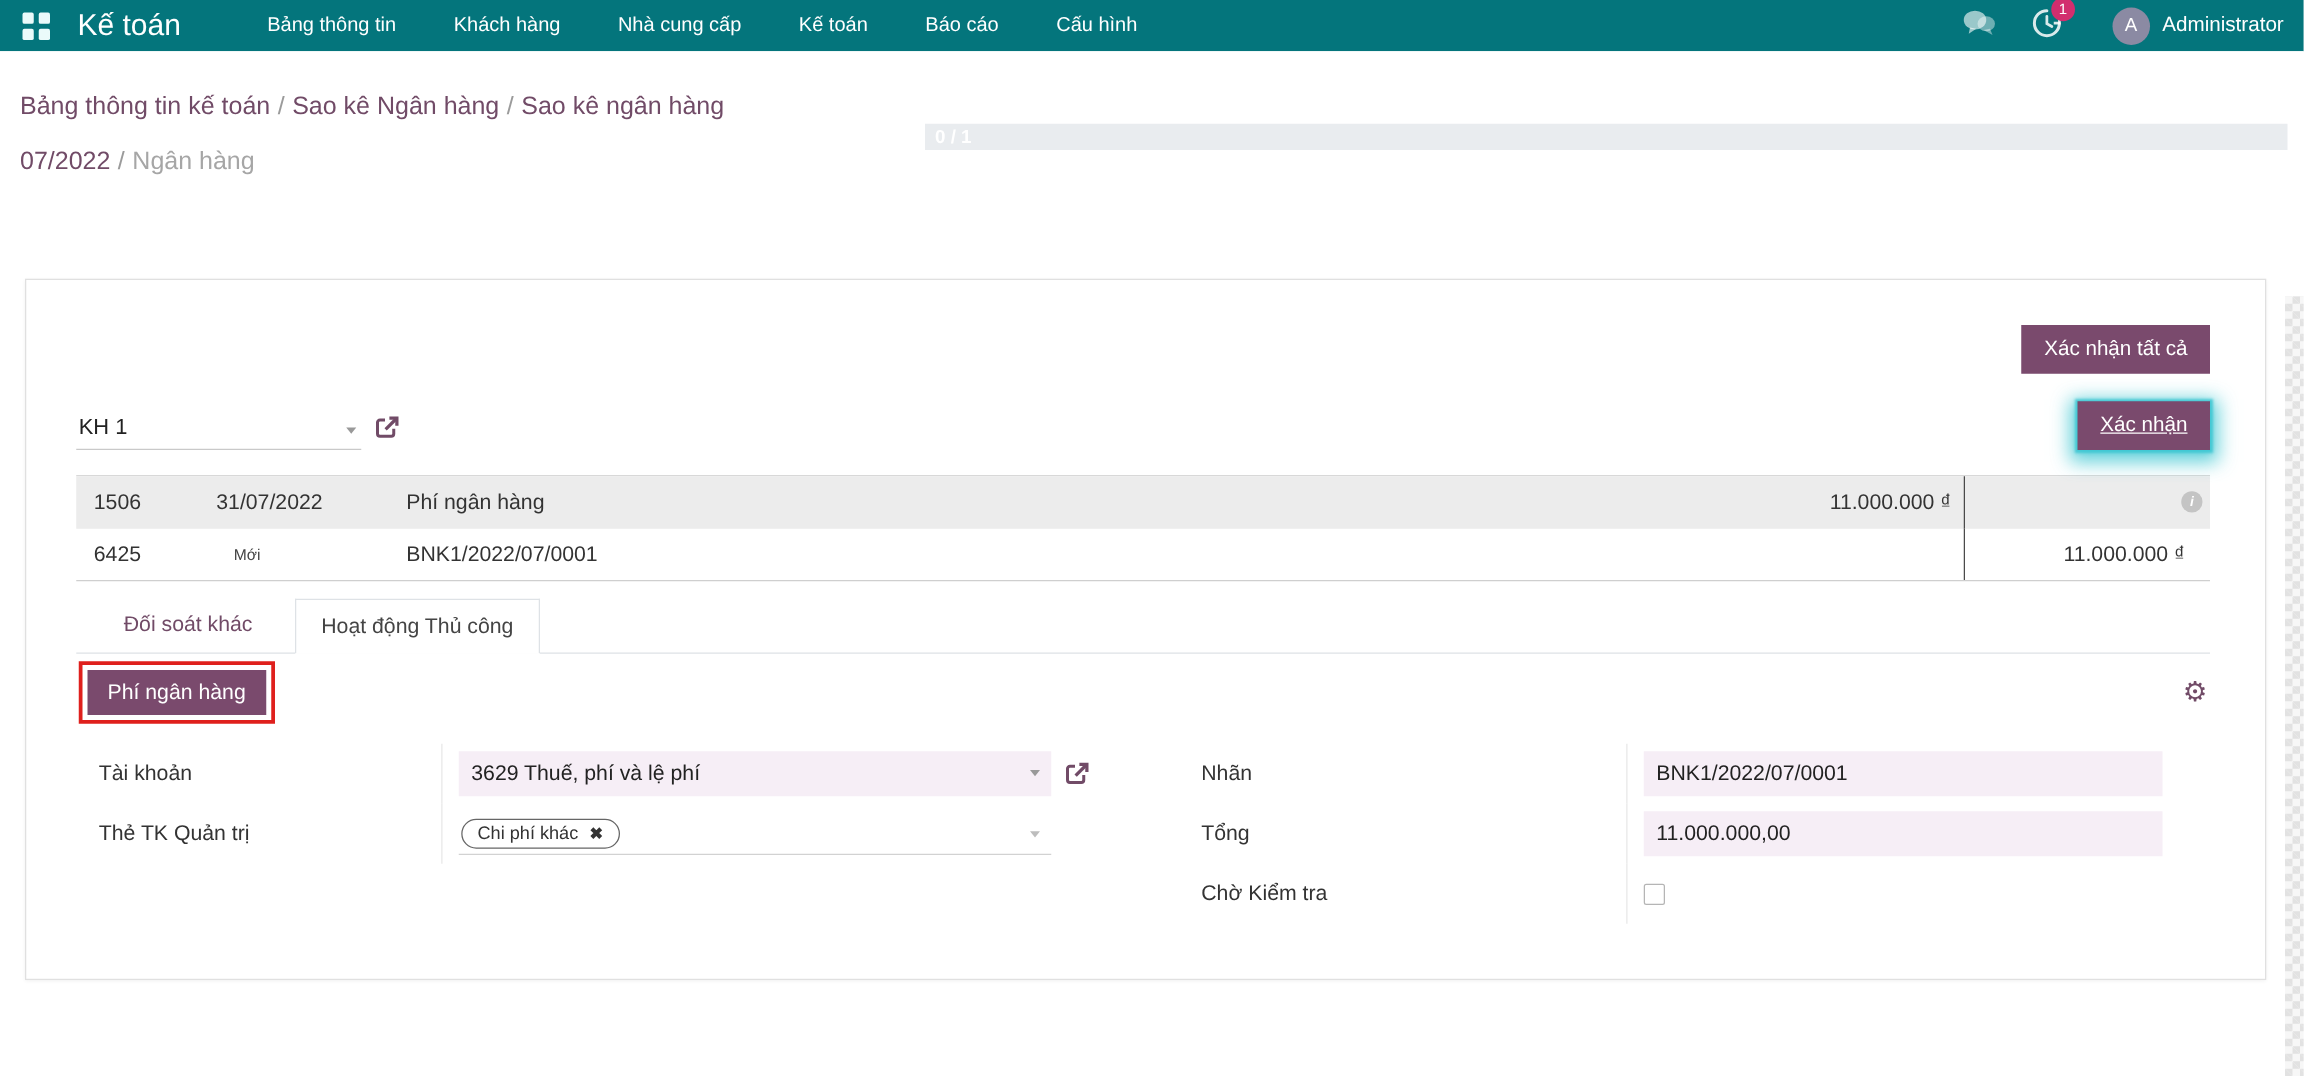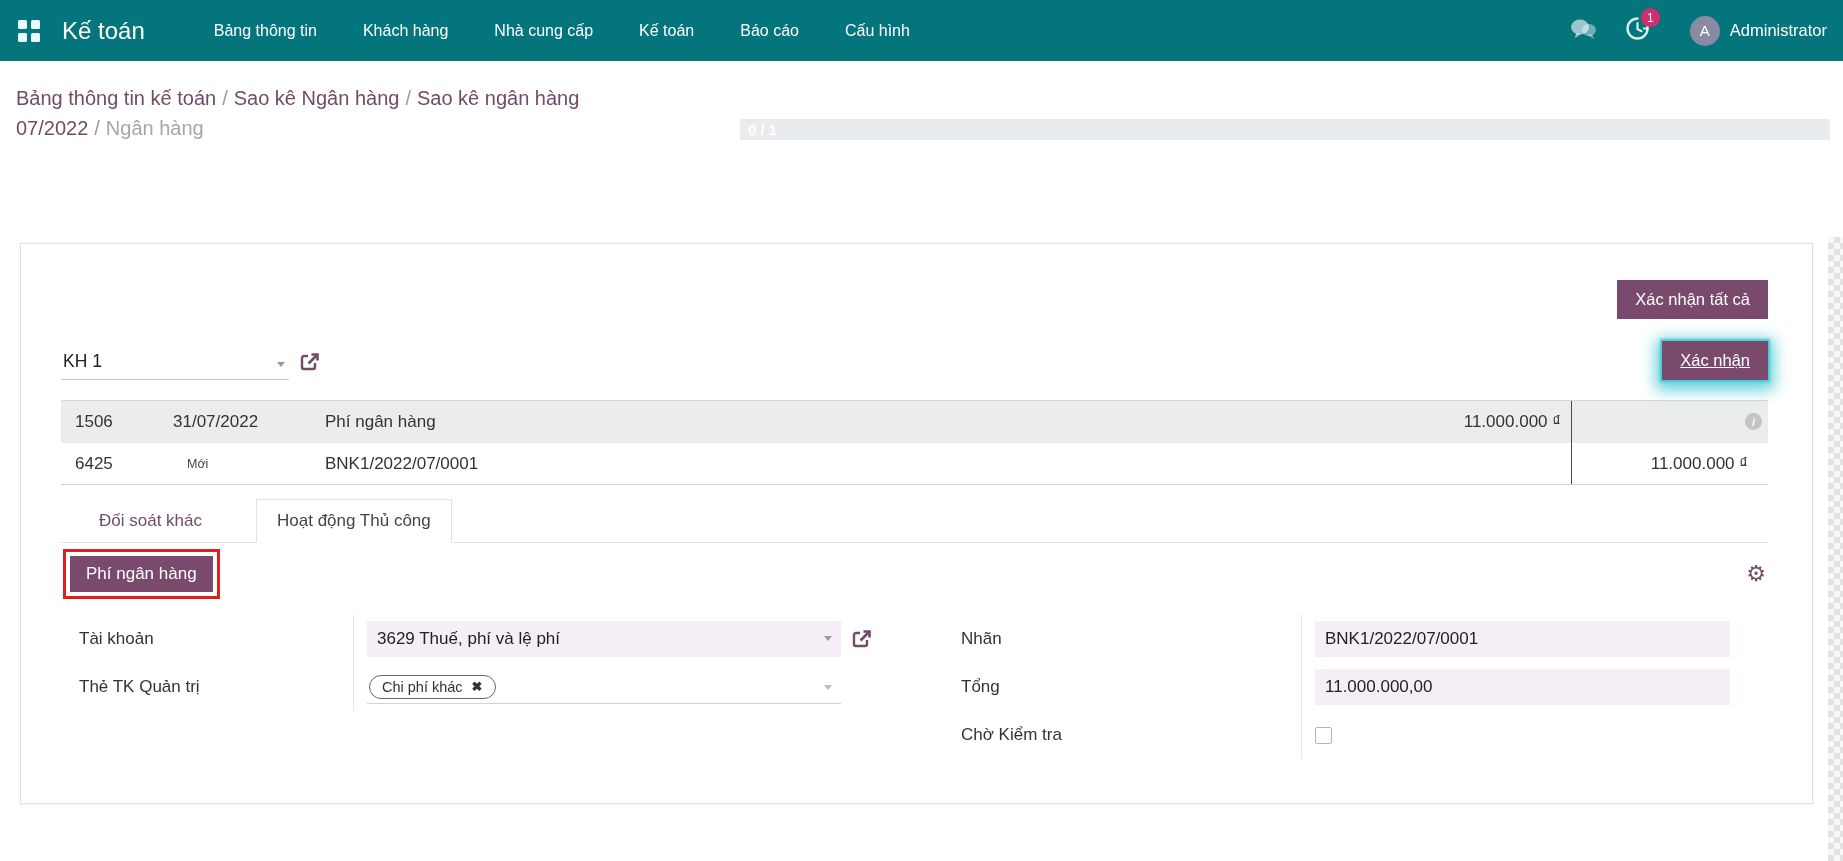--- a/index.html
+++ b/index.html
@@ -1,39 +1,39 @@
 <!DOCTYPE html>
 <html><head>
 <meta charset="utf-8">
 <style>
   * { box-sizing: border-box; margin: 0; padding: 0; }
   html,body { width:1843px; height:861px; }
   body { font-family: "Liberation Sans", sans-serif; background:#fff; overflow:hidden; }
   .page { position:relative; width:1843px; height:861px; background:#fff; overflow:hidden; }
 
   
-  .navbar { height:61px; background:#04757c; display:flex; align-items:center; color:#fff; padding-left:18px; }
+  .navbar { height:41px; background:#04757c; display:flex; align-items:center; color:#fff; padding-left:18px; }
   .apps-icon { display:grid; grid-template-columns:9px 9px; grid-template-rows:9px 9px; gap:4px; cursor:pointer; }
   .apps-icon span { background:#eafafa; border-radius:1.5px; }
   .brand { font-size:24px; margin-left:22px; font-weight:400; cursor:pointer; }
   .nav-menu { display:flex; margin-left:46px; }
   .nav-item { font-size:16px; padding:0 23px; line-height:55px; cursor:pointer; }
   .nav-right { margin-left:auto; display:flex; align-items:center; padding-right:16px; }
   .icon-chat { margin-right:28px; cursor:pointer; }
   .icon-activity { position:relative; margin-right:40px; cursor:pointer; }
   .activity-badge { position:absolute; top:-8px; right:-10px; background:#d22e6e; color:#fff; font-size:12px;
                     min-width:19px; height:19px; border-radius:10px; display:flex; align-items:center; justify-content:center; padding:0 4px; }
   .user-block { display:flex; align-items:center; cursor:pointer; }
   .avatar { width:30px; height:30px; border-radius:50%; background:#8b8aa3; color:#fff; font-size:15px;
             display:flex; align-items:center; justify-content:center; margin-right:10px; }
   .user-name { font-size:16.5px; }
 
   
   .control-panel { position:relative; height:160px; background:#fff; }
-  .breadcrumb { position:absolute; left:16px; top:22px; font-size:20px; line-height:30px; max-width:700px; }
+  .breadcrumb { position:absolute; left:16px; top:22px; font-size:20px; line-height:44px; max-width:700px; }
   .bc-link { color:#714b67; cursor:pointer; }
   .bc-sep { color:#9b9b9b; padding:0 6px; }
   .bc-current { color:#a6a6a6; }
   .search-col { position:absolute; left:740px; right:13px; top:0; }
   .search-wrap { position:relative; margin-top:20px; }
   .search-input { width:100%; border:none; border-bottom:1px solid #e0e0e0; outline:none; font-size:17px;
                   color:#555; padding:10px 34px 12px 8px; background:transparent; font-family:inherit; }
   .search-input::placeholder { color:#666; }
   .search-icon { position:absolute; right:4px; top:10px; cursor:pointer; }
   .pager-bar { margin-top:58px; height:21px; background:#e9ecef; color:#fff; font-size:15px; font-weight:bold;
@@ -72,21 +72,21 @@
   .c-date { width:152px; }
   .c-status { font-size:12.5px; color:#444; margin-left:14px; }
   .c-label { flex:1; }
   .c-am1 { width:240px; justify-content:flex-end; padding-right:10px; }
   .c-am2 { width:197px; border-left:1px solid #4a4a4a; justify-content:flex-end; padding-right:20px; position:relative; }
   .info-icon { width:17px; height:17px; border-radius:50%; background:#c4c4c4; color:#fff; font-size:11px;
                font-weight:bold; font-style:italic; display:flex; align-items:center; justify-content:center;
                position:absolute; right:6px; top:12px; cursor:pointer; }
 
   
-  .tabs { display:flex; align-items:center; border-bottom:1px solid #dee2e6; margin-top:14px;gap:20px; }
+  .tabs { display:flex; align-items:flex-start; border-bottom:1px solid #dee2e6; margin-top:14px; }
   .tab { font-size:17px; padding:11px 20px; cursor:pointer; }
   .tab.inactive { color:#714b67; margin-left:18px; }
   .tab.active { color:#444; background:#fff; border:1px solid #dee2e6; border-bottom:1px solid #fff;
                 margin-bottom:-1px; margin-left:14px; }
 
   
   .preset-row { margin-top:6px; display:flex; justify-content:space-between; align-items:center; }
   .preset-outline { border:3px solid #df201d; padding:4px; display:inline-block; margin-left:2px; }
   .preset-btn { font-size:17px; padding:8px 16px; }
   .gear-icon { font-size:22px; color:#714b67; margin-right:2px; cursor:pointer; line-height:1; }

